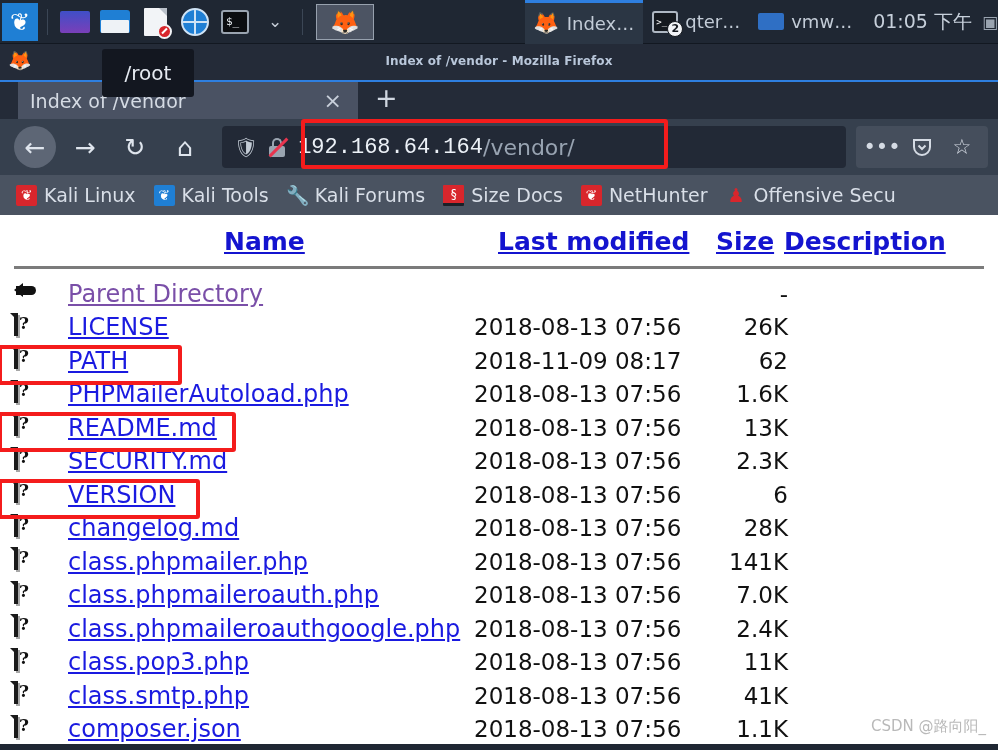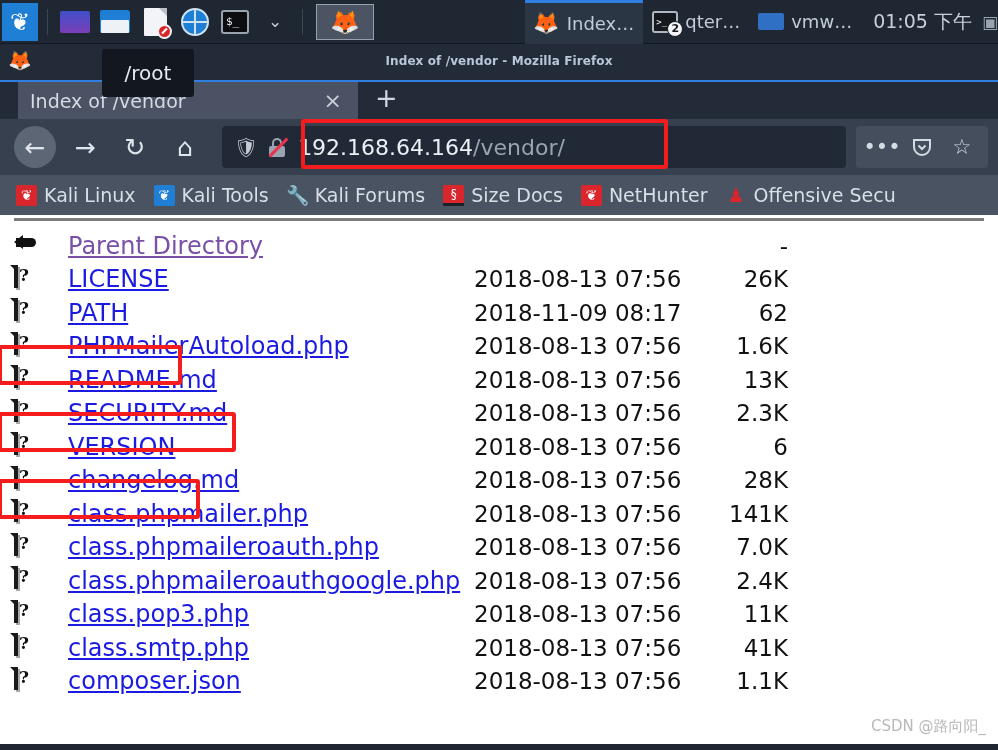--- a/index.html
+++ b/index.html
@@ -357,21 +357,21 @@
     border-radius: 6px 6px 0 0;
   }
   .lock-broken .slash {
     position: absolute;
     left: -2px; top: 8px;
     width: 25px; height: 3px;
     background: #e8344e;
     transform: rotate(-45deg);
     transform-origin: center;
   }
-  .url-host { color: #ecf1f7; font-size: 22px; }
+  .url-host { color: #ecf1f7; font-size: 22px; font-family: Liberation Mono, monospace; }
   .url-path { color: #98a3b1; font-size: 22px; }
 
   .nav-right {
     display: flex;
     align-items: center;
     background: #454e5c;
     border-radius: 4px;
     height: 42px;
     padding: 0 6px;
     margin-right: 10px;
@@ -712,20 +712,26 @@
       <span class="bm-label">NetHunter</span>
     </div>
     <div class="bm">
       <span class="bm-ico ico-offsec">♟</span>
       <span class="bm-label">Offensive Secu</span>
     </div>
   </div>
 
   <div class="page">
 
+    <div class="idx-head">
+      <a class="h-name">Name</a>
+      <a class="h-mod">Last modified</a>
+      <a class="h-size">Size</a>
+      <a class="h-desc">Description</a>
+    </div>
 
     <div class="idx-rule"></div>
 
     <div id="rows">
         <div class="row">
           <div class="r-ico"><span class="back-ico"></span></div>
           <a class="r-name visited">Parent Directory</a>
           <span class="r-mod"></span>
           <span class="r-size">-</span>
         </div>

